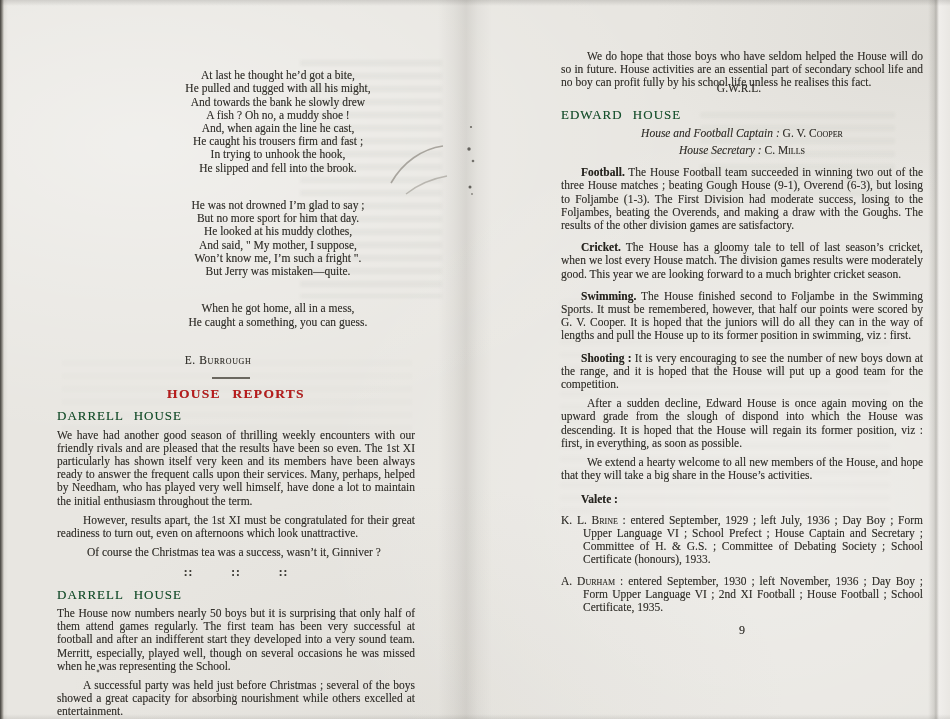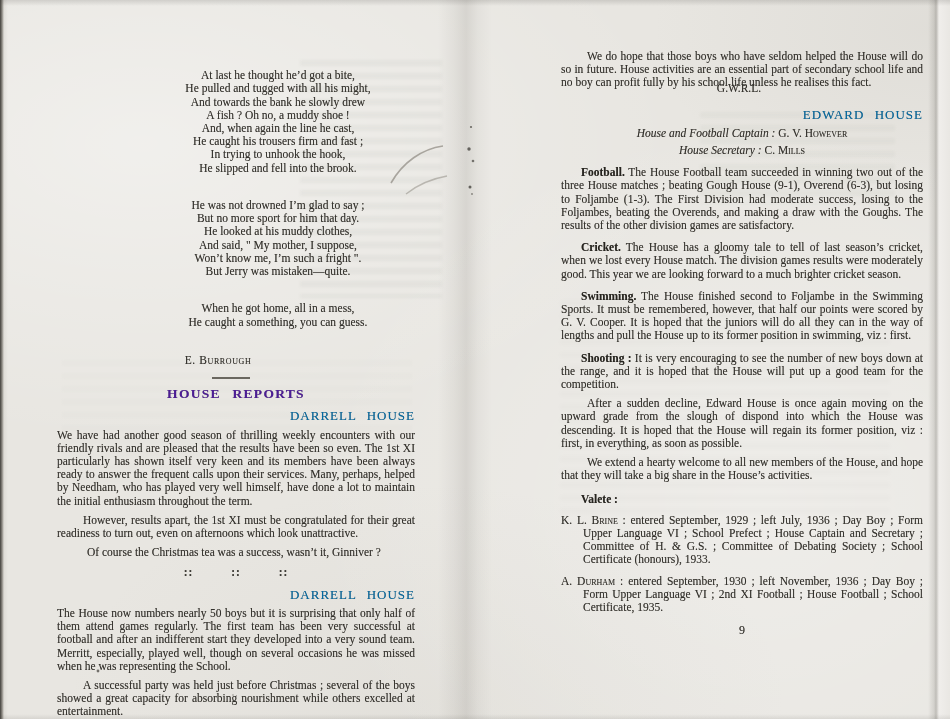--- a/index.html
+++ b/index.html
@@ -72,25 +72,25 @@
   .poem-author { text-align:center; margin:1px 36px 0 0; letter-spacing:.6px; }
 
   .sc   { font-variant:small-caps; }
   .ital { font-style:italic; }
   .bold { font-weight:bold; color:#26241f; }
 
   .rule { width:38px; height:2px; background:#4a473f; opacity:.8;
           margin:10px auto 0 auto; transform:translateX(-5px); }
   .main-title {
     font-size:13.5px; font-weight:bold; text-align:center;
-    letter-spacing:1.3px; word-spacing:7px; margin:8px 0 0 0; color:#4c1d95;
+    letter-spacing:1.3px; word-spacing:7px; margin:8px 0 0 0; color:#b91c1c;
   }
   .house-title {
-    font-size:13px; font-weight:normal; text-align:right;
-    letter-spacing:1px; word-spacing:6px; margin:9px 0 6px 0; color:#0369a1;
+    font-size:13px; font-weight:normal; text-align:left;
+    letter-spacing:1px; word-spacing:6px; margin:9px 0 6px 0; color:#14532d;
   }
   .edward-title { margin-top:12px; }
   .dots { text-align:center; word-spacing:34px; letter-spacing:1px;
           font-weight:bold; color:#3b3933; margin:2px 0; }
   .pagenum { text-align:center; margin-top:10px; font-size:12px; }
   .signature { text-align:center; margin:-13.2px 6px 6px 0; }
   .officer-line { text-align:center; margin-bottom:4px; text-indent:0; }
   .valete-title { text-indent:20px; font-weight:bold; color:#26241f; margin:10px 0 8px 0; text-align:left; }
 </style>
 </head>
@@ -153,21 +153,21 @@
 
   </div>
 
   <div class="page page-right">
     <p class="indent">We do hope that those boys who have seldom helped the House will do so in future.  House activities are an essential part of secondary school life and no boy can profit fully by his school life unless he realises this fact.</p>
     <div class="signature">G.W.R.L.</div>
 
     <div class="house-title edward-title">EDWARD HOUSE</div>
     <div class="officer-line">
       <span class="ital">House and Football Captain :</span>
-      <span class="sc">G. V. However</span>
+      <span class="sc">G. V. Cooper</span>
     </div>
     <div class="officer-line">
       <span class="ital">House Secretary :</span>
       <span class="sc">C. Mills</span>
     </div>
 
     <p class="section">
       <span class="bold">Football.</span>
       <span>The House Football team succeeded in winning two out of the three House matches ;  beating Gough House (9-1), Overend (6-3), but losing to Foljambe (1-3).  The First Division had moderate success, losing to the Foljambes, beating the Overends, and making a draw with the Goughs.  The results of the other division games are satisfactory.</span>
     </p>

